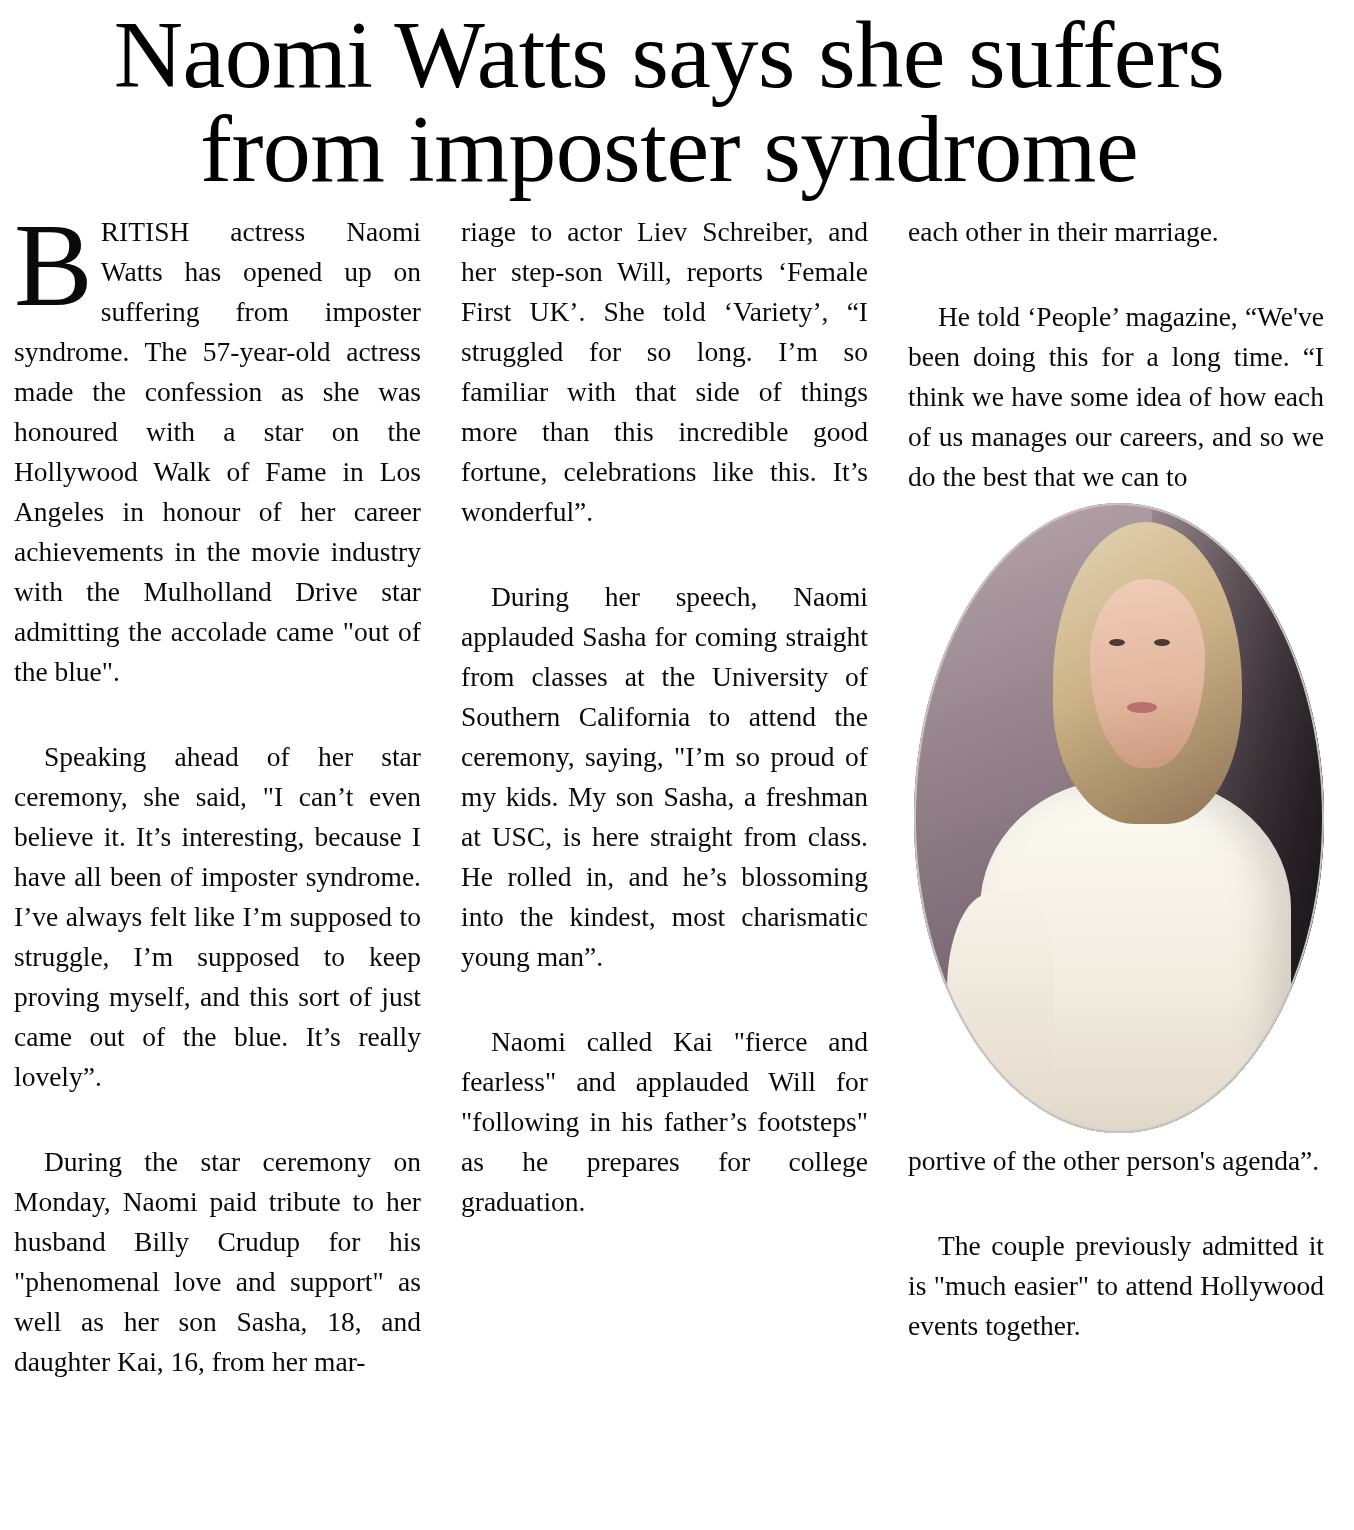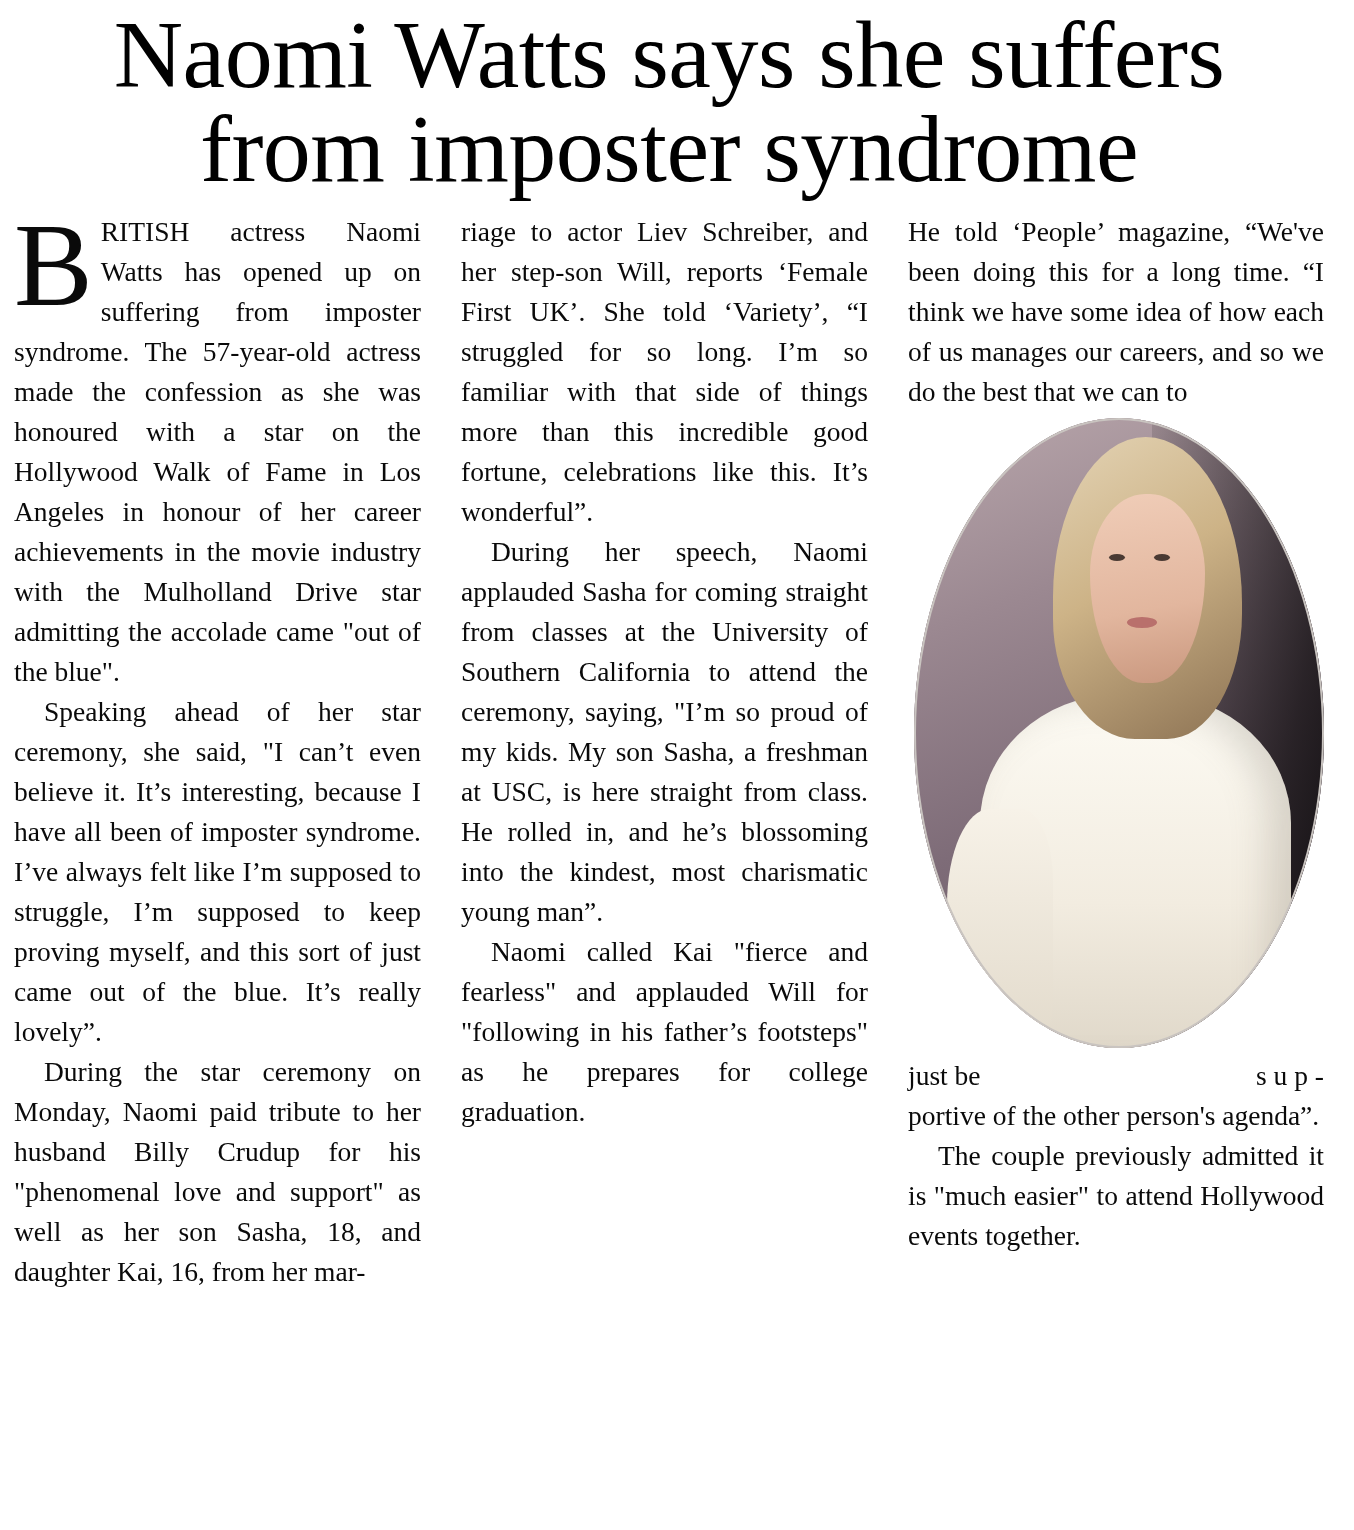--- a/index.html
+++ b/index.html
@@ -49,20 +49,21 @@
   .col p {
     margin: 0;
     font-size: 27.5px;
     line-height: 1.455;
     text-align: justify;
     text-justify: inter-word;
     hyphens: manual;
   }
   .col p + p {
     text-indent: 30px;
+    margin-top: 45px;
   }
   
   .dropcap-para {
     position: relative;
   }
   .dropcap-para::first-letter {
     float: left;
     font-size: 118px;
     line-height: 0.82;
     padding: 6px 8px 0 0;
@@ -203,40 +204,37 @@
       <p>During the star ceremony on Monday, Naomi paid tribute to her husband Billy Crudup for his "phenomenal love and support" as well as her son Sasha, 18, and daughter Kai, 16, from her mar-</p>
     </div>
 
     <div class="col col2">
       <p>riage to actor Liev Schreiber, and her step-son Will, reports ‘Female First UK’. She told ‘Variety’, “I struggled for so long. I’m so familiar with that side of things more than this incredible good fortune, celebrations like this. It’s wonderful”.</p>
       <p>During her speech, Naomi applauded Sasha for coming straight from classes at the University of Southern California to attend the ceremony, saying, "I’m so proud of my kids. My son Sasha, a freshman at USC, is here straight from class. He rolled in, and he’s blossoming into the kindest, most charismatic young man”.</p>
       <p>Naomi called Kai "fierce and fearless" and applauded Will for "following in his father’s footsteps" as he prepares for college graduation.</p>
     </div>
 
     <div class="col col3">
+      <p>each other in their marriage.</p>
       <p>He told ‘People’ magazine, “We've been doing this for a long time. “I think we have some idea of how each of us manages our careers, and so we do the best that we can to</p>
 
       <div class="photo-wrap">
         <div class="photo">
           <div class="ph-bg"></div>
           <div class="ph-bg-dark"></div>
           <div class="ph-sweater"></div>
           <div class="ph-sleeve-l"></div>
           <div class="ph-neck"></div>
           <div class="ph-hair"></div>
           <div class="ph-face"></div>
           <div class="ph-eye-l"></div>
           <div class="ph-eye-r"></div>
           <div class="ph-lips"></div>
         </div>
         <div class="photo-ring"></div>
       </div>
 
-      <div class="just-be-line">
-        <span>just be</span>
-        <span>s u p -</span>
-      </div>
       <p>portive of the other person's agenda”.</p>
       <p>The couple previously admitted it is "much easier" to attend Hollywood events together.</p>
     </div>
 
   </div>
 </div>
 
 </body></html>

